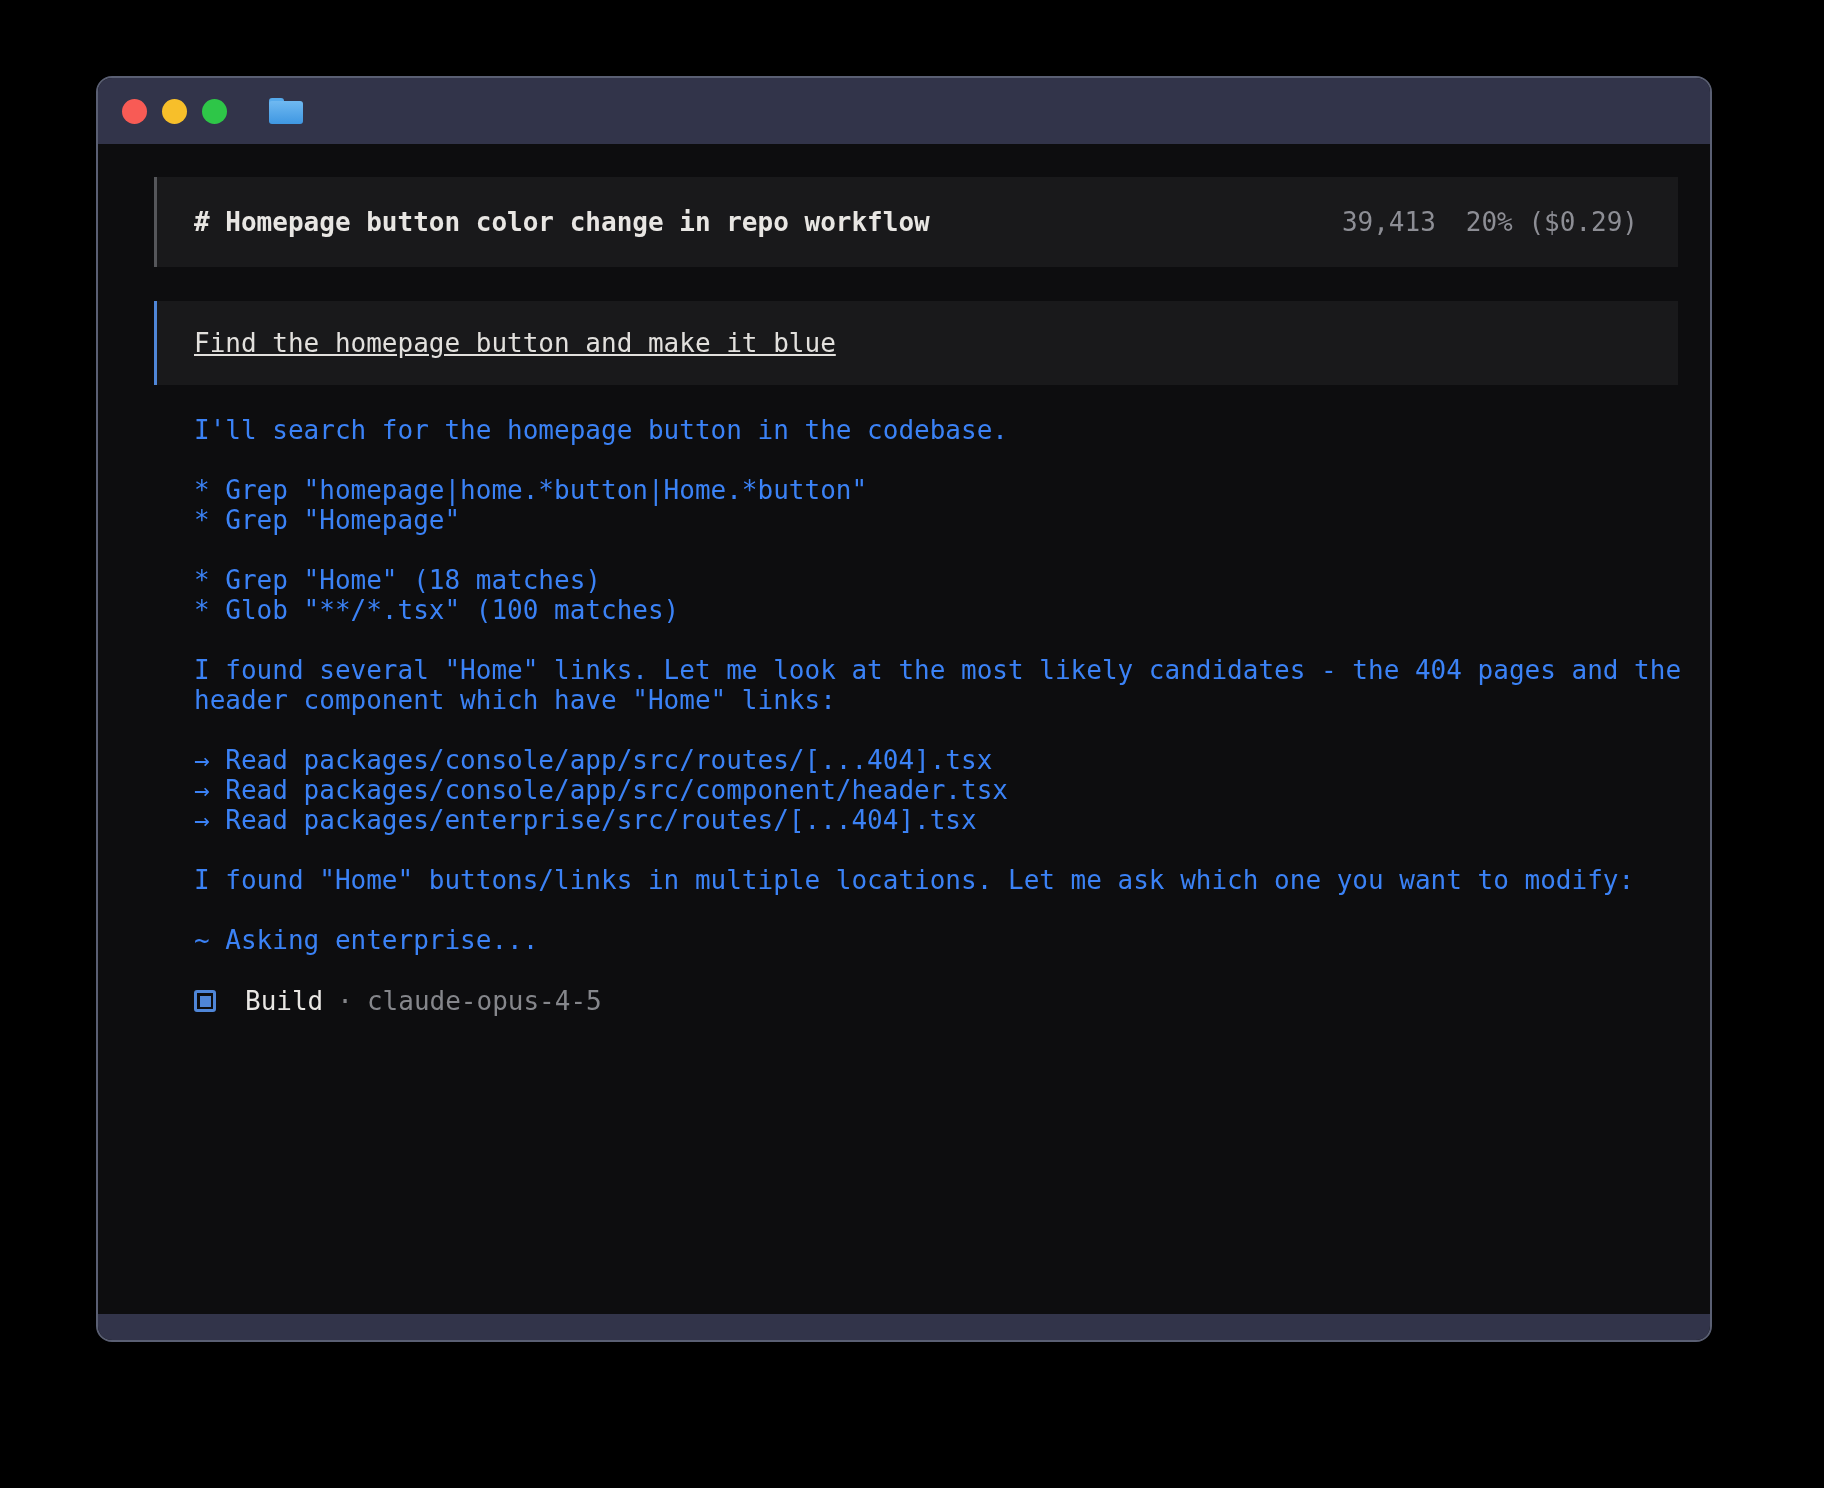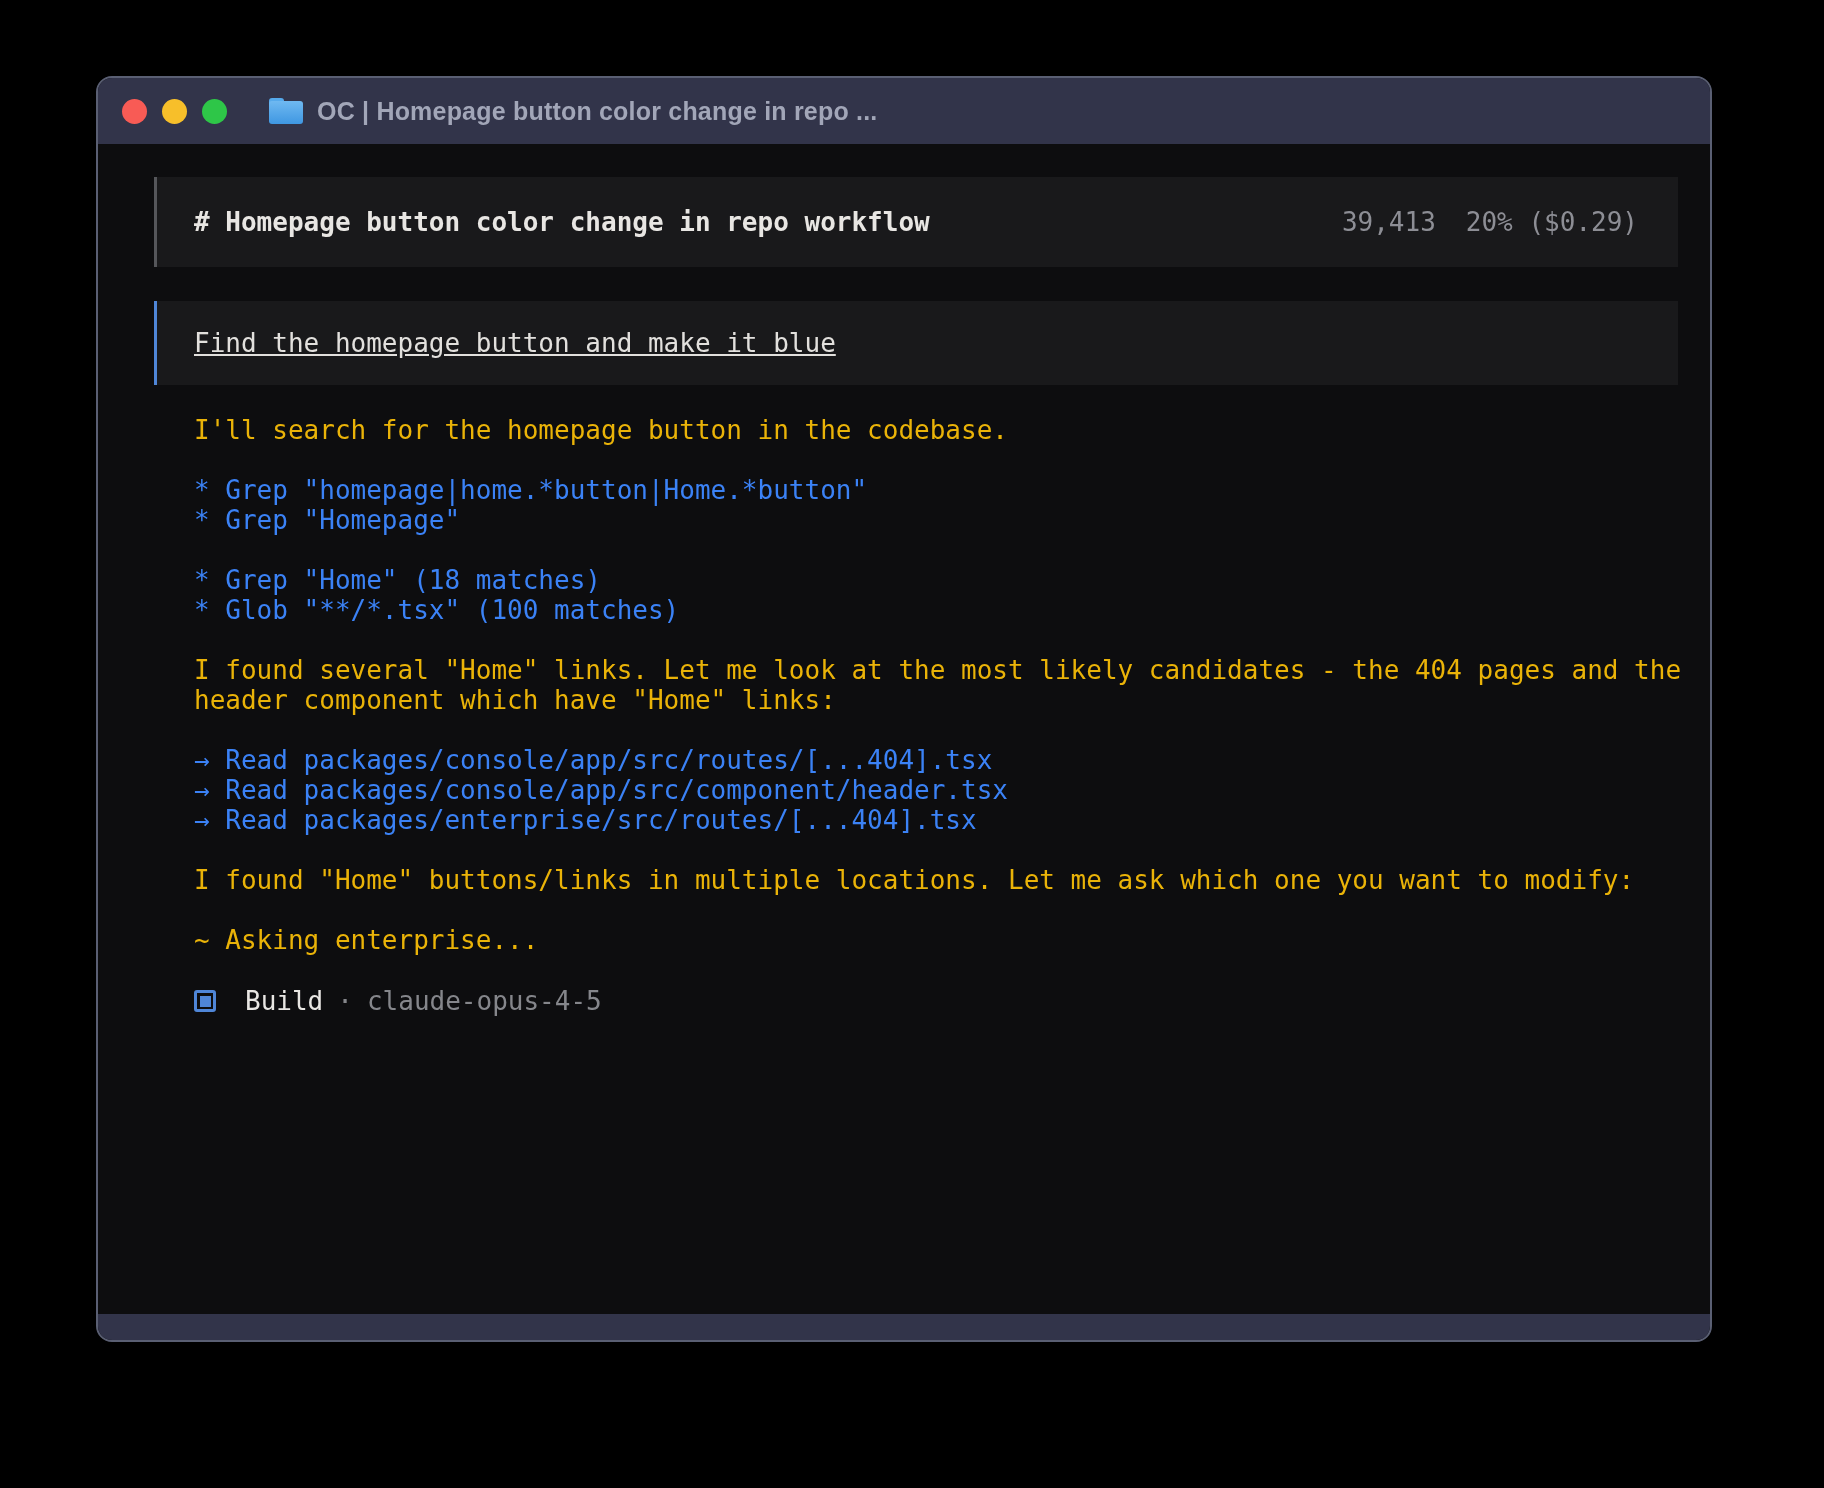--- a/index.html
+++ b/index.html
@@ -50,21 +50,21 @@
 
   .session-header { margin-top: 33px; display: flex; align-items: baseline; }
   .session-title { color: #e8e6e3; font-weight: bold; white-space: nowrap; }
   .session-stats { margin-left: auto; color: #8d8e95; white-space: nowrap; }
   .session-stats .gap2 { display: inline-block; width: 30px; }
 
   .user-msg { margin-top: 34px; padding-top: 27px; padding-bottom: 27px; color: #e2e0dd; text-decoration: underline; }
 
   .transcript { margin-left: 96px; margin-right: 40px; }
   .para { margin-top: 30px; }
-  .para.text .line { color: #eab308; }
+  .para.text .line { color: #3b82f6; }
   .para.tools .line { color: #3b82f6; }
   .line { white-space: pre; }
 
   .agent-row { margin-left: 96px; margin-top: 31px; display: flex; align-items: center; }
   .agent-icon {
     width: 22px; height: 22px; border: 3px solid #4f86d8; border-radius: 3px;
     display: inline-flex; align-items: center; justify-content: center; margin-right: 29px;
   }
   .agent-icon .inner { width: 11px; height: 11px; background: #4f86d8; }
   .agent-name { color: #e8e6e3; }
@@ -89,21 +89,20 @@
   <div class="titlebar">
     <div class="traffic">
       <div class="light red"></div>
       <div class="light yellow"></div>
       <div class="light green"></div>
     </div>
     <div class="folder">
       <div class="tab"></div>
         <div class="bodyp"></div>
     </div>
-    <div class="title-text">OC | Homepage button color change in repo ...</div>
   </div>
 
   <div class="content">
 
     <div class="block session-header">
       <span class="session-title"># Homepage button color change in repo workflow</span>
       <span class="session-stats"><span>39,413</span><span class="gap2"></span><span>20% ($0.29)</span></span>
     </div>
 
     <div class="block blue user-msg">Find the homepage button and make it blue</div>

